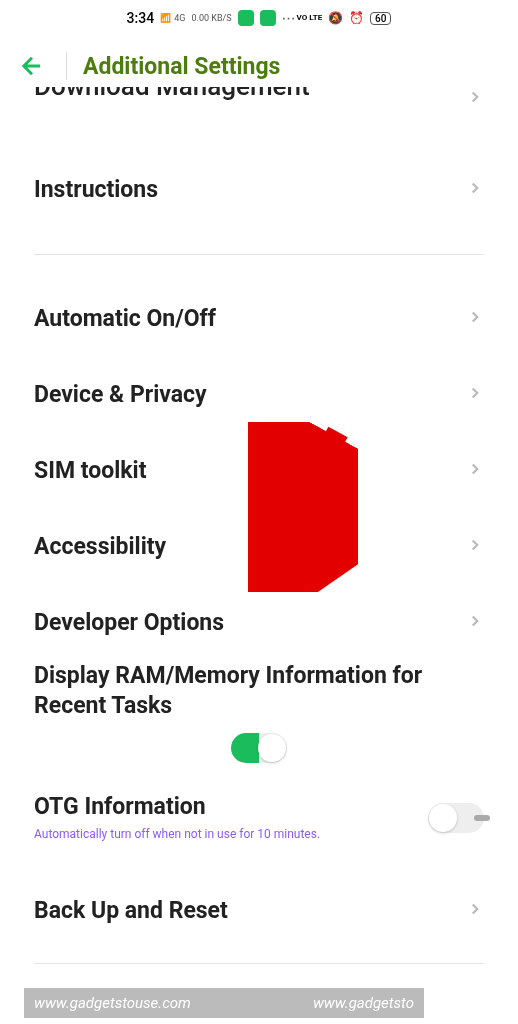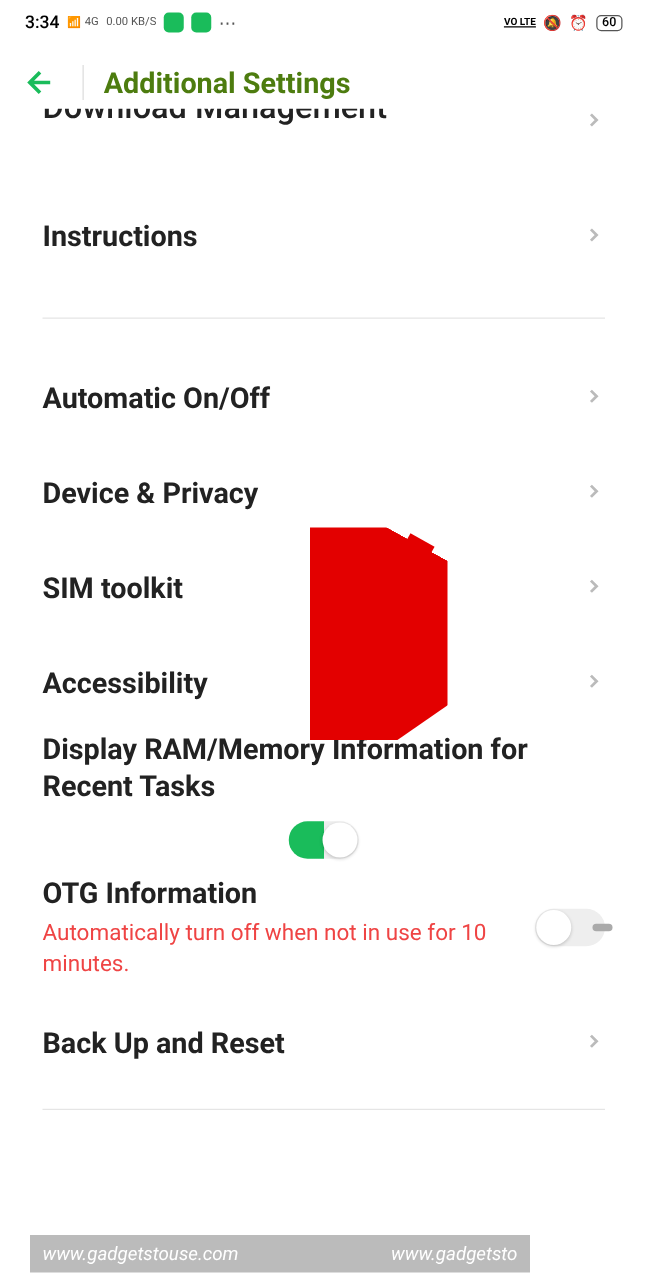--- a/index.html
+++ b/index.html
@@ -12,21 +12,21 @@
       width: 518px;
       height: 1024px;
       background: #ffffff;
       font-family: -apple-system, BlinkMacSystemFont, 'Segoe UI', Roboto, sans-serif;
       position: relative;
       overflow: hidden;
     }
     .status-bar {
       height: 36px;
       display: flex;
-      justify-content: space-between;
+      justify-content: center;
       align-items: center;
       padding: 12px 20px;
       font-size: 14px;
       color: #000;
     }
     .status-left {
       display: flex;
       align-items: center;
       gap: 6px;
     }
@@ -50,21 +50,20 @@
     .status-right {
       display: flex;
       align-items: center;
       gap: 6px;
       font-size: 12px;
     }
     .volte {
       font-size: 8px;
       font-weight: bold;
       line-height: 8px;
-      text-decoration: underline;
     }
     .battery {
       border: 1.5px solid #555;
       border-radius: 4px;
       padding: 0 4px;
       font-size: 10px;
       font-weight: 500;
     }
     .dots {
       font-size: 14px;
@@ -129,22 +128,22 @@
     .item-main {
       flex: 1;
     }
     .item-label {
       font-size: 23px;
       font-weight: 700;
       color: #222;
       line-height: 1.3;
     }
     .item-sublabel {
-      font-size: 18px;
-      color: #ef4444;
+      font-size: 12px;
+      color: #8b5cf6;
       margin-top: 4px;
       line-height: 1.4;
     }
     .chevron {
       color: #bbb;
       flex-shrink: 0;
     }
     .section-divider {
       height: 1px;
       background: #e5e5e5;
@@ -314,20 +313,30 @@
     <div class="item-main">
       <div class="item-label">Accessibility</div>
     </div>
     <span class="chevron">
       <svg width="18" height="18" viewBox="0 0 24 24" fill="none" stroke="currentColor" stroke-width="3">
           <path d="M9 18l6-6-6-6"></path>
         </svg>
     </span>
   </div>
 
+  <div class="settings-item">
+    <div class="item-main">
+      <div class="item-label">Developer Options</div>
+    </div>
+    <span class="chevron">
+      <svg width="18" height="18" viewBox="0 0 24 24" fill="none" stroke="currentColor" stroke-width="3">
+          <path d="M9 18l6-6-6-6"></path>
+        </svg>
+    </span>
+  </div>
 
   <div class="settings-item" style="min-height:96px;flex-direction:column;">
     <div class="item-main">
       <div class="item-label">Display RAM/Memory Information for Recent Tasks</div>
     </div>
     <div class="toggle toggle-on">
       <div class="toggle-knob"></div>
     </div>
   </div>
 

